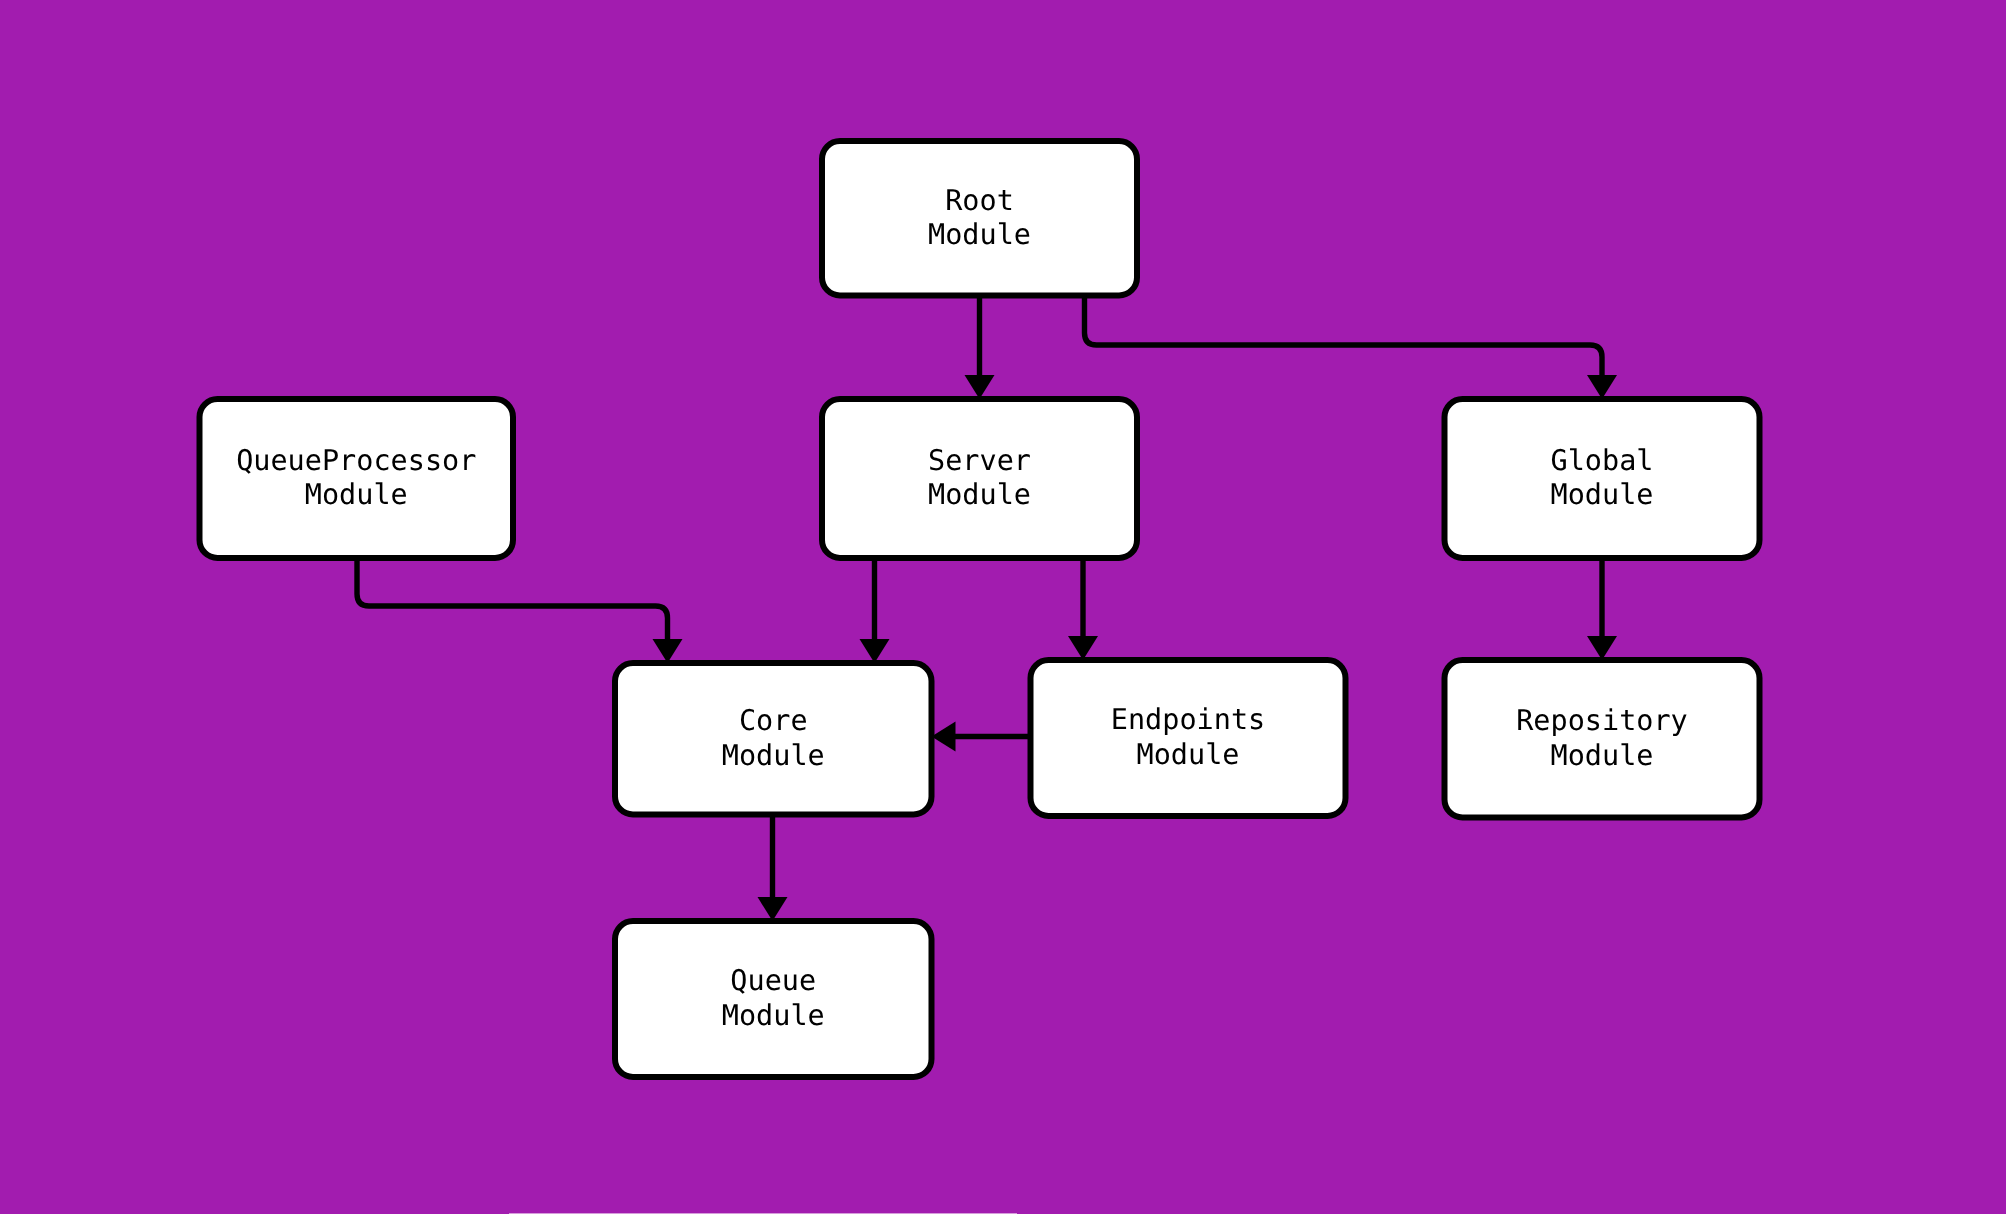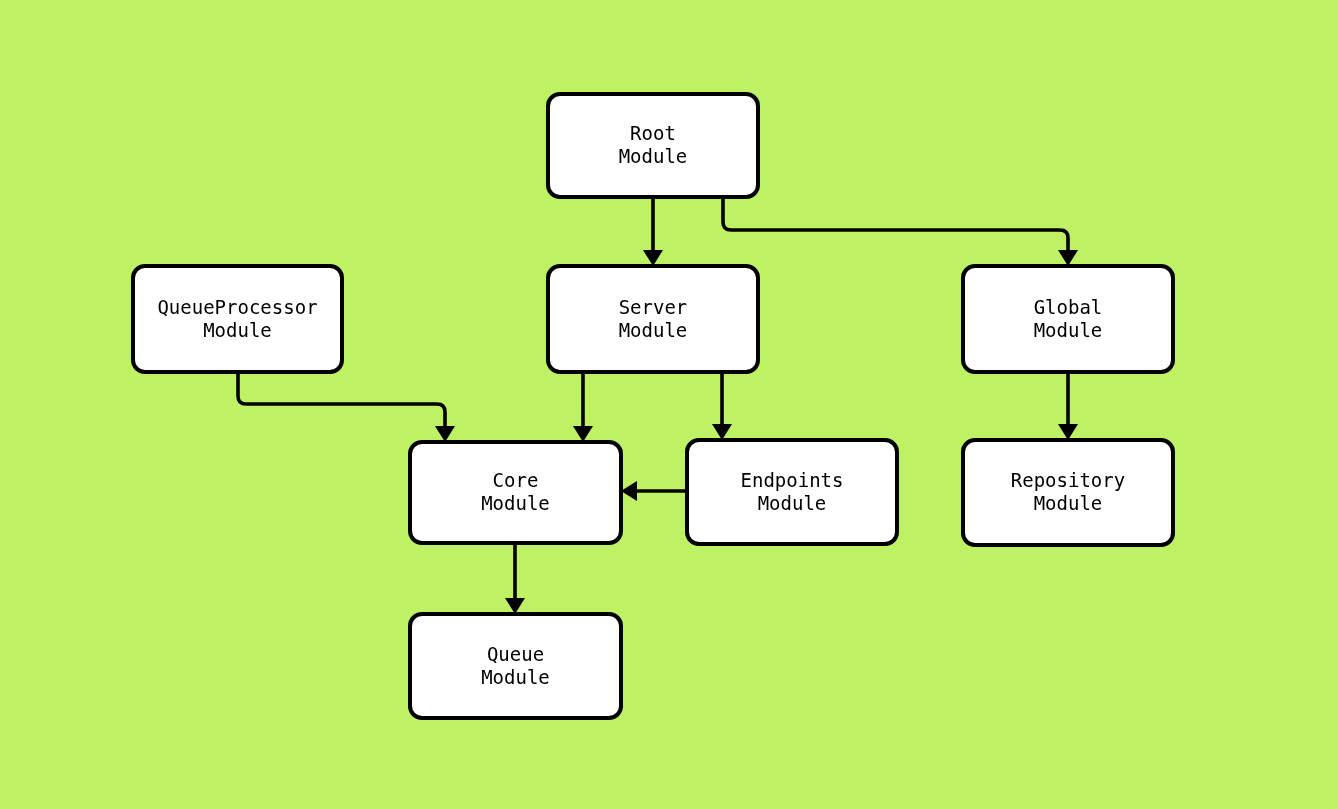--- a/index.html
+++ b/index.html
@@ -10,21 +10,21 @@
   body {
     width: 1337px;
     height: 809px;
     overflow: hidden;
     font-family: "DejaVu Sans Mono", monospace;
   }
   #diagram-root {
     position: relative;
     width: 1337px;
     height: 809px;
-    background: #bef264;
+    background: #a21caf;
   }
   svg#diagram-svg {
     display: block;
     width: 1337px;
     height: 809px;
   }
   .node-box {
     fill: #ffffff;
     stroke: #000000;
     stroke-width: 4;

